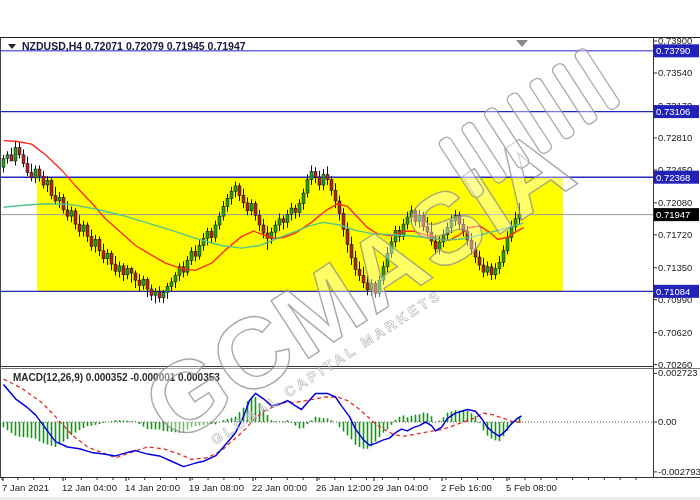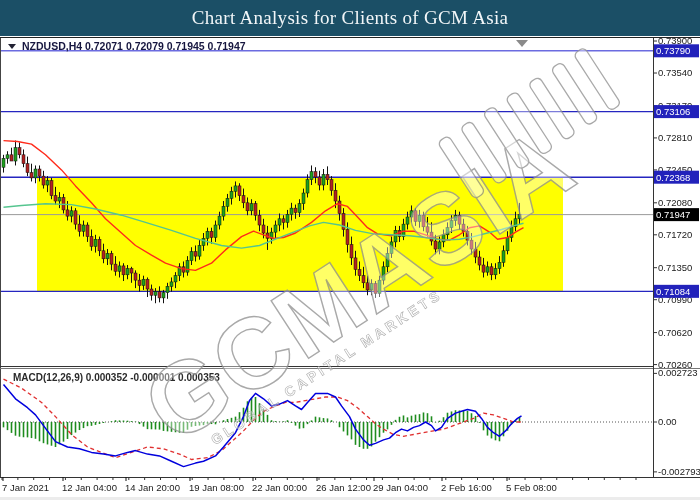--- a/index.html
+++ b/index.html
@@ -9,23 +9,20 @@
             border-bottom:2px solid #123c4f;display:flex;align-items:center;justify-content:center;}
   #titlebar .t{color:#f2f6f8;font-family:"Liberation Serif",serif;font-size:19px;letter-spacing:.3px;}
   #chart-wrap{position:absolute;left:0;top:36px;width:700px;height:464px;background:#fff;}
   svg text{font-family:"Liberation Sans",sans-serif;}
   #footer-strip{position:absolute;left:0;top:497px;width:700px;height:3px;background:#ececec;}
 </style>
 </head>
 <body>
 
 <div id="app">
-  <div id="titlebar">
-    <span class="t">Chart Analysis for Clients of GCM Asia</span>
-  </div>
   <div id="chart-wrap">
     <svg id="chart-svg" width="700" height="464" viewBox="0 36 700 464" xmlns="http://www.w3.org/2000/svg">
         <rect x="0" y="36" width="700" height="464" fill="#ffffff"></rect>
         <rect x="37" y="177.1999999999999" width="526" height="114.1333333333329" fill="#ffff00"></rect>
         <g>
           <line x1="0" y1="50.799999999999955" x2="653" y2="50.799999999999955" stroke="#6b6be0" stroke-width="1.4"></line>
           <line x1="0" y1="111.5999999999995" x2="653" y2="111.5999999999995" stroke="#2525c0" stroke-width="1.4"></line>
           <line x1="0" y1="177.1999999999999" x2="653" y2="177.1999999999999" stroke="#2525c0" stroke-width="1.4"></line>
           <line x1="0" y1="291.3333333333328" x2="653" y2="291.3333333333328" stroke="#2525c0" stroke-width="1.4"></line>
         </g>

